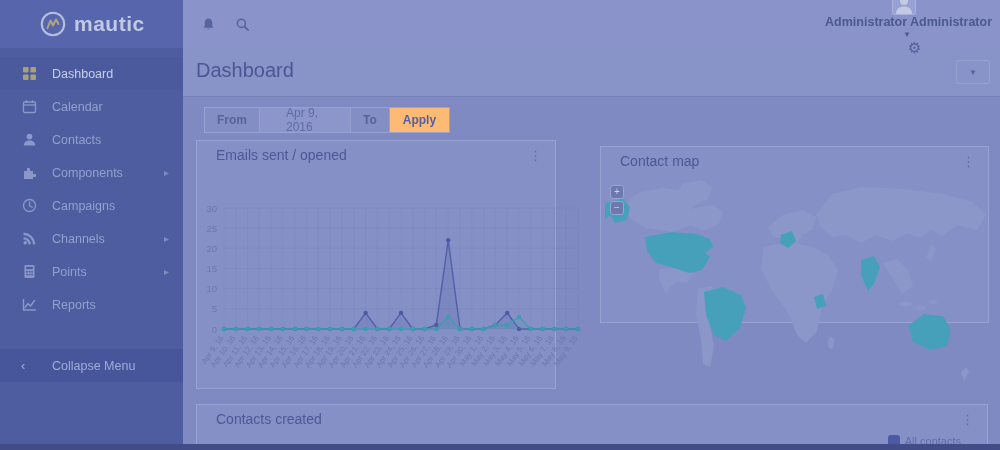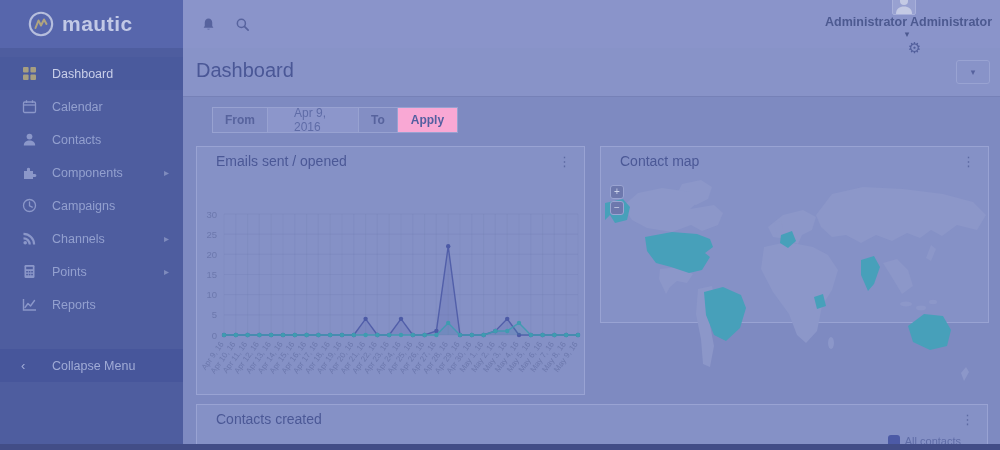--- a/index.html
+++ b/index.html
@@ -1,21 +1,21 @@
 <!DOCTYPE html>
 <html style="--land: #8c97c9; --hl: #47a0ba;"><head>
 <meta charset="utf-8">
 <style>
   * { margin:0; padding:0; box-sizing:border-box; }
   html,body { width:1000px; height:450px; overflow:hidden; font-family:"Liberation Sans", sans-serif; }
   .app { position:relative; width:1000px; height:450px; background:#7e8ac1; overflow:hidden; }
 
   
   .sidebar { position:absolute; left:0; top:0; width:183px; height:450px; background:#4e5d9f; z-index:3; }
-  .logo-bar { height:48px; background:#5766ac; display:flex; align-items:center; padding-left:28px; }
+  .logo-bar { height:48px; background:#5766ac; display:flex; align-items:center; padding-left:40px; }
   .logo-mark { width:26px; height:26px; margin-right:8px; flex:0 0 auto; }
   .logo-text { color:#c2c9e6; font-size:21px; font-weight:bold; letter-spacing:.5px; }
   .nav { padding-top:9px; }
   .nav-item { height:33px; display:flex; align-items:center; padding:0 14px 0 21px; color:#93a0cf; font-size:12.5px; cursor:pointer; }
   .nav-item .ic { width:16px; height:16px; margin-right:15px; flex:0 0 auto; display:flex; align-items:center; justify-content:center; }
   .nav-item.active { color:#c9cfe9; background:#4a5a9d; }
   .nav-item .chev { margin-left:auto; color:#7f8bbd; font-size:10px; }
   .collapse-row { position:absolute; left:0; top:349px; width:183px; height:33px; background:#47569b; display:flex; align-items:center; padding-left:21px; color:#a0abd6; font-size:12.5px; cursor:pointer; }
   .collapse-row .ic { width:16px; margin-right:15px; color:#a0abd6; font-size:13px; }
 
@@ -29,28 +29,28 @@
   .gear { margin-left:22px; font-size:15px; color:#525f9c; cursor:pointer; }
 
   
   .page-header { position:absolute; left:183px; top:48px; width:817px; height:49px; background:#8893c8; border-bottom:1px solid rgba(72,84,140,.28); z-index:1; }
   .page-title { position:absolute; left:13px; top:11px; font-size:20px; color:#4a5796; }
   .header-dd { position:absolute; right:10px; top:12px; width:34px; height:24px; border:1px solid #99a3d2; border-radius:3px; text-align:center; line-height:22px; font-size:9px; color:#56629e; cursor:pointer; }
 
   
   .toolbar { position:absolute; left:196px; top:107px; display:flex; height:26px; }
   .tb-box { height:26px; border:1px solid #98a2d1; display:flex; align-items:center; font-size:12px; margin-left:-1px; }
-  .tb-box:first-child { margin-left:16px; }
+  .tb-box:first-child { margin-left:8px; }
   .addon { background:#838ec4; color:#57639d; font-weight:bold; padding:0 12px; }
   .tb-input { background:#8c96cb; color:#5f6ca7; width:92px; padding:0 26px; }
-  .apply-btn { background:#f9a8d4; color:#535fa0; font-weight:bold; padding:0 13px; cursor:pointer; }
+  .apply-btn { background:#fdba74; color:#535fa0; font-weight:bold; padding:0 13px; cursor:pointer; }
 
   
   .panel { position:absolute; background:#8591c6; border:1px solid #99a3d3; }
-  .panel-emails   { left:196px; top:146px; width:389px; height:249px;text-align:right; }
+  .panel-emails   { left:196px; top:140px; width:360px; height:249px;text-align:right; }
   .panel-map      { left:600px; top:146px; width:389px; height:177px; }
   .panel-contacts { left:196px; top:404px; width:792px; height:46px; }
   .panel-title { position:absolute; left:19px; top:6px; font-size:14px; color:#4b5896; }
   .dots { position:absolute; right:13px; top:7px; font-size:13px; color:#5c69a2; cursor:pointer; }
 
   
   .legend { position:absolute; right:15px; top:30px; width:138px; display:flex; flex-wrap:wrap; column-gap:10px; row-gap:3px; }
   .legend-item { display:flex; align-items:flex-start; gap:5px; font-size:11.5px; color:#5f6ca7; line-height:14px; }
   .legend-sq { width:13px; height:13px; border-radius:3px; flex:0 0 auto; margin-top:1px; }
   .legend-small { position:absolute; right:26px; top:29px; display:flex; align-items:center; gap:5px; font-size:11px; color:#5f6ca7; }

